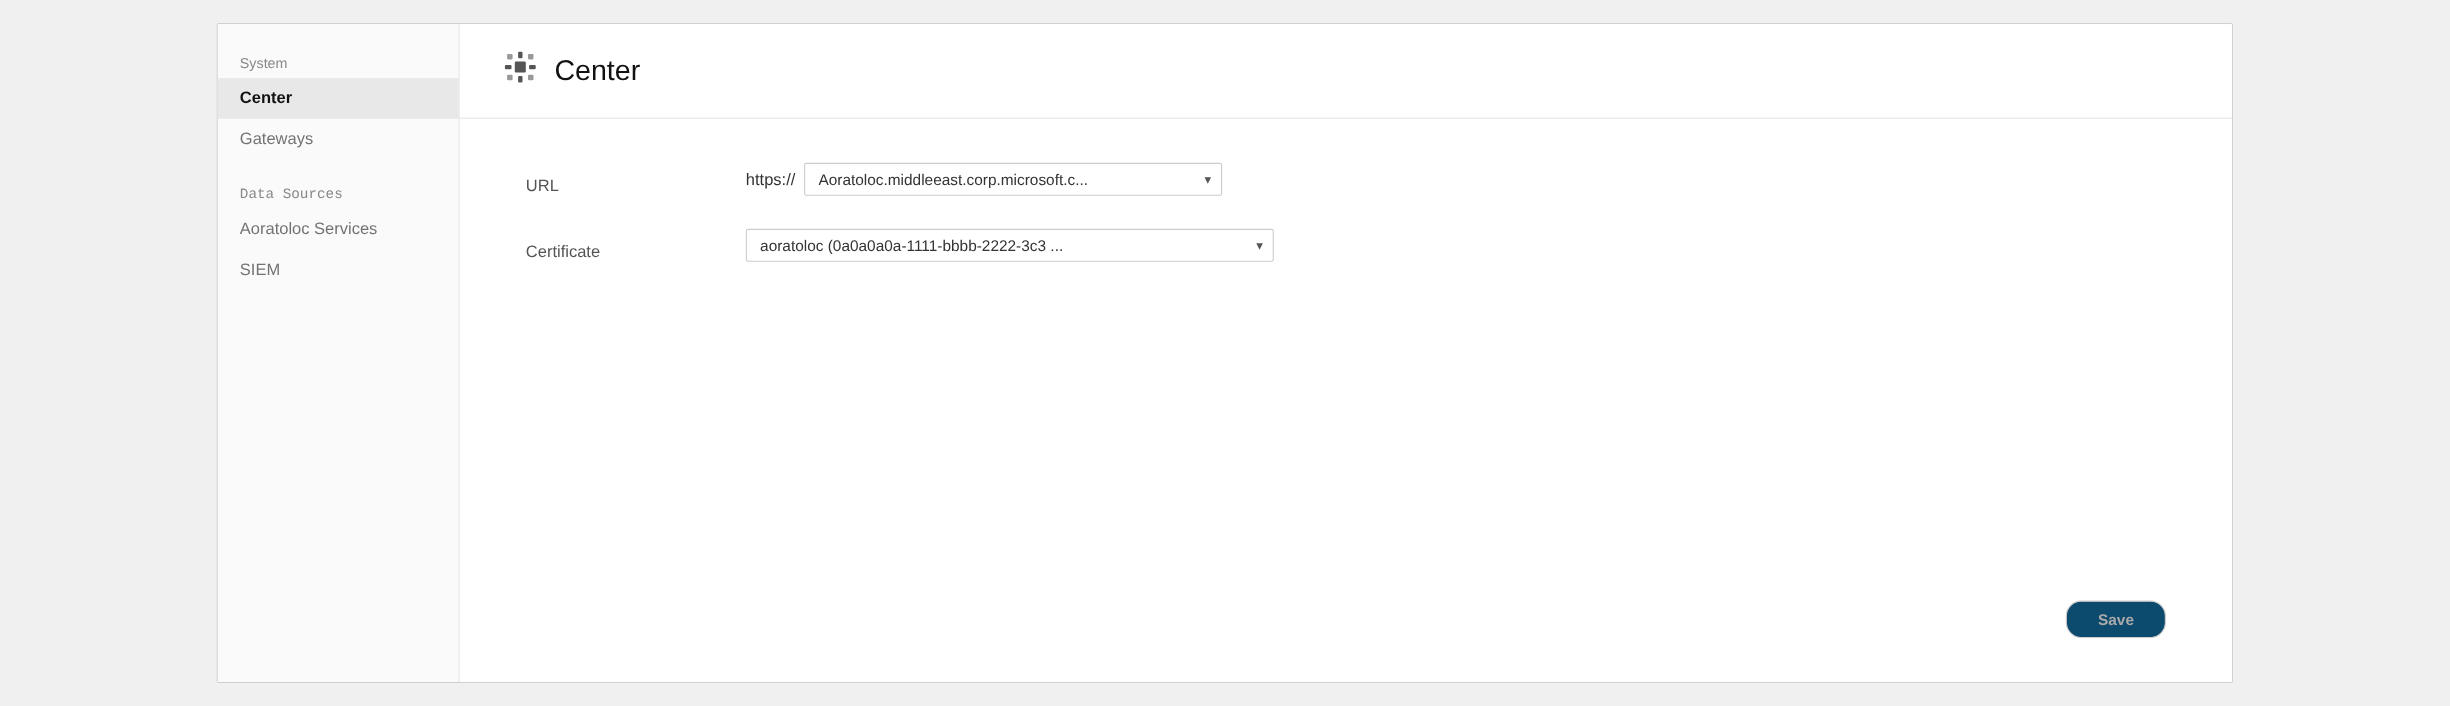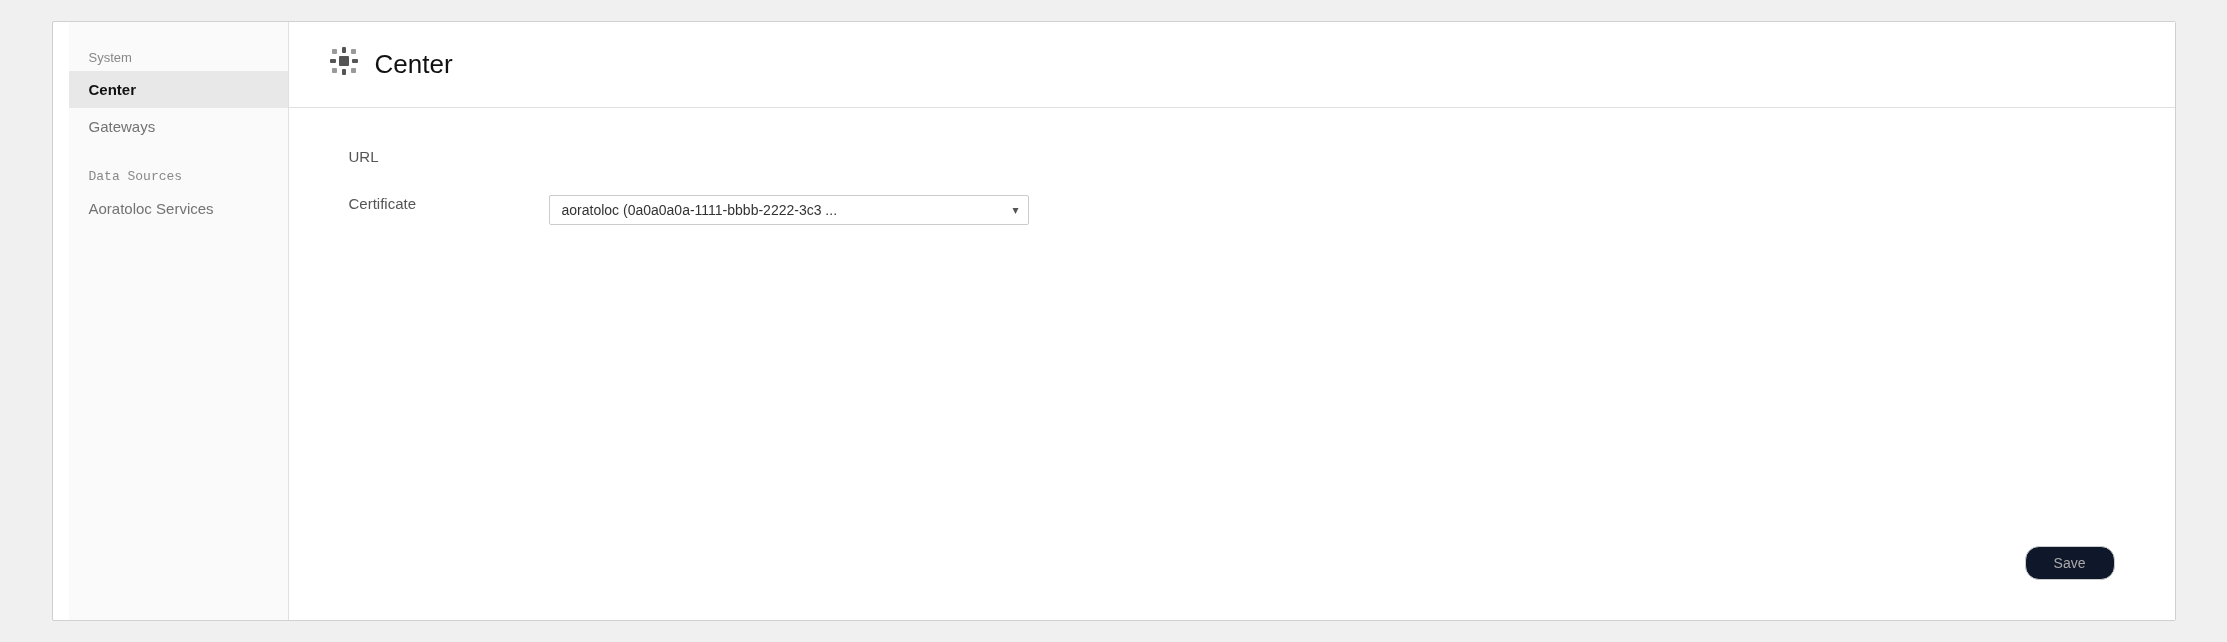--- a/index.html
+++ b/index.html
@@ -12,27 +12,26 @@
       font-family: 'Segoe UI', -apple-system, BlinkMacSystemFont, sans-serif;
       background: #f0f0f0;
       width: 2227px;
       height: 642px;
       display: flex;
       align-items: center;
       justify-content: center;
     }
 
     .app-container {
-      width: 2124px;
+      width: 1833px;
       height: 600px;
       background: #ffffff;
       display: flex;
       border: 1px solid #d0d0d0;
       border-radius: 2px;
-      padding-left: 16px;
     }
 
     
     .sidebar {
       width: 220px;
       background: #fafafa;
       border-right: 1px solid #e0e0e0;
       padding-top: 20px;
       flex-shrink: 0;
     }
@@ -91,21 +90,21 @@
       flex: 1;
       padding: 40px 60px;
       display: flex;
       flex-direction: column;
       gap: 30px;
       position: relative;
     }
 
     .form-row {
       display: flex;
-      align-items: flex-start;
+      align-items: flex-end;
       gap: 40px;
     }
 
     .form-label {
       width: 160px;
       font-size: 15px;
       color: #555555;
       flex-shrink: 0;
     }
 
@@ -155,46 +154,50 @@
       min-width: 480px;
     }
 
     .save-button-wrapper {
       position: absolute;
       bottom: 40px;
       right: 60px;
     }
 
     .save-button {
-      background: #0f172a;
+      background: #0c4a6e;
       border: 1px solid #cccccc;
       color: #aaaaaa;
       padding: 8px 28px;
       font-size: 14px;
       cursor: pointer;
       border-radius: 14px;
+      font-weight: bold;
     }
   </style>
 </head>
 <body>
 
 <div class="app-container">
 
   <div class="sidebar">
     <div class="sidebar-section-label">System</div>
     <div class="sidebar-item active">
       <span>Center</span>
     </div>
     <div class="sidebar-item">
       <span>Gateways</span>
     </div>
 
     <div class="sidebar-section-label" style="margin-top:16px;font-family:Liberation Mono, monospace;">Data Sources</div>
     <div class="sidebar-item">
       <span>Aoratoloc Services</span>
+    </div>
+    <div class="sidebar-item">
+      <span>SIEM</span>
     </div>
   </div>
 
   <div class="main-content">
 
     <div class="page-header">
       <span class="page-icon">
         <svg width="30" height="30" viewBox="0 0 30 30" fill="none" xmlns="http://www.w3.org/2000/svg">
           <rect x="13" y="1" width="4" height="6" rx="1" fill="#555"></rect>
           <rect x="13" y="23" width="4" height="6" rx="1" fill="#555"></rect>
@@ -207,20 +210,28 @@
           <rect x="22" y="22" width="5" height="5" rx="1" fill="#999"></rect>
         </svg>
       </span>
       <span class="page-title">Center</span>
     </div>
 
     <div class="form-area">
 
       <div class="form-row">
         <div class="form-label">URL</div>
+        <div class="url-group">
+          <span class="url-prefix">https://</span>
+          <div class="dropdown-wrapper">
+            <select class="dropdown-select">
+              <option>Aoratoloc.middleeast.corp.microsoft.c...</option>
+            </select>
+          </div>
+        </div>
       </div>
 
       <div class="form-row">
         <div class="form-label">Certificate</div>
         <div class="dropdown-wrapper">
           <select class="dropdown-select cert-dropdown">
             <option>aoratoloc (0a0a0a0a-1111-bbbb-2222-3c3 ...</option>
           </select>
         </div>
       </div>

